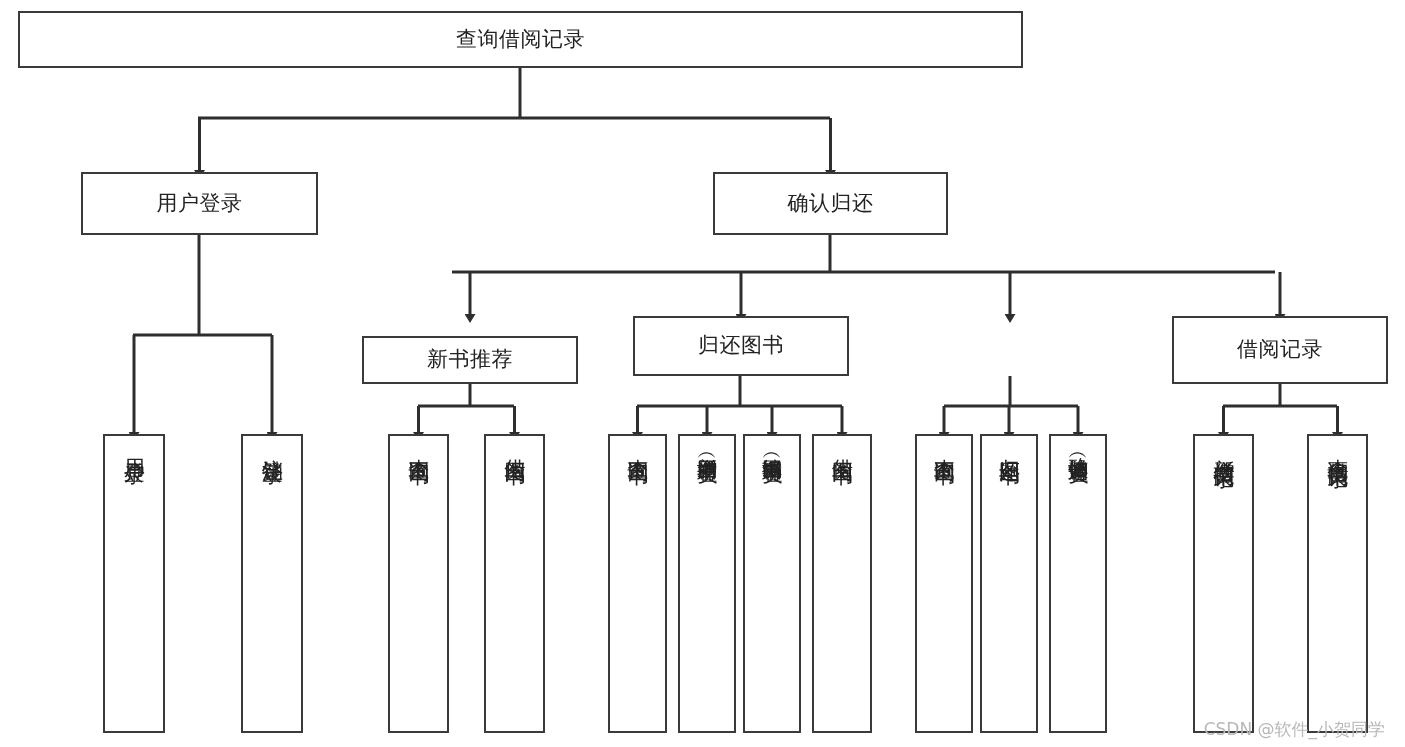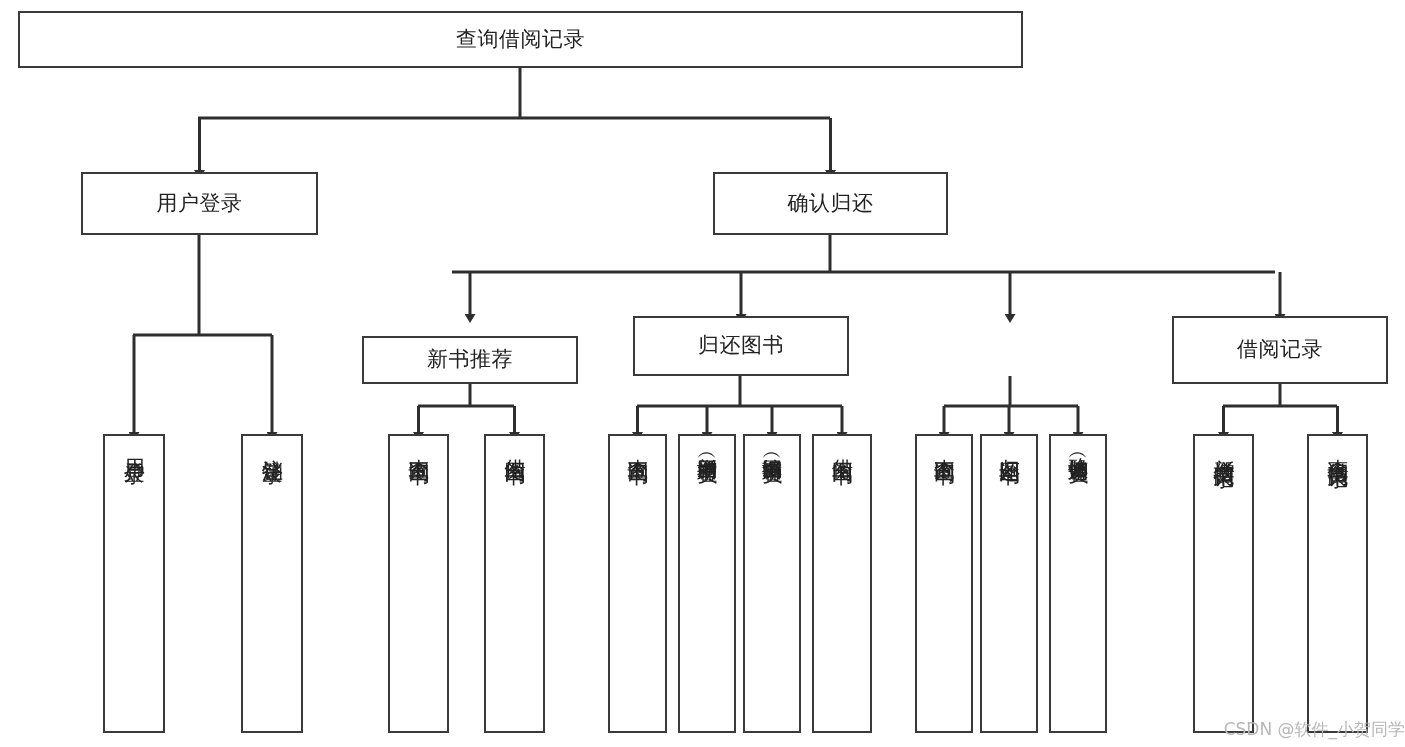--- a/index.html
+++ b/index.html
@@ -56,21 +56,21 @@
     font-size: 21px;
     line-height: 1.18;
     letter-spacing: 2px;
   }
   .node.vertical.tall-text .node-label {
     font-size: 20px;
     letter-spacing: 1px;
   }
   #watermark {
     position: absolute;
-    right: 0;
+    right: 20px;
     bottom: 6px;
     font-size: 17px;
     color: #b8b8b8;
     white-space: nowrap;
     z-index: 5;
     font-family: "DejaVu Sans", "Liberation Sans", sans-serif;
   }
 </style>
 </head>
 <body>

